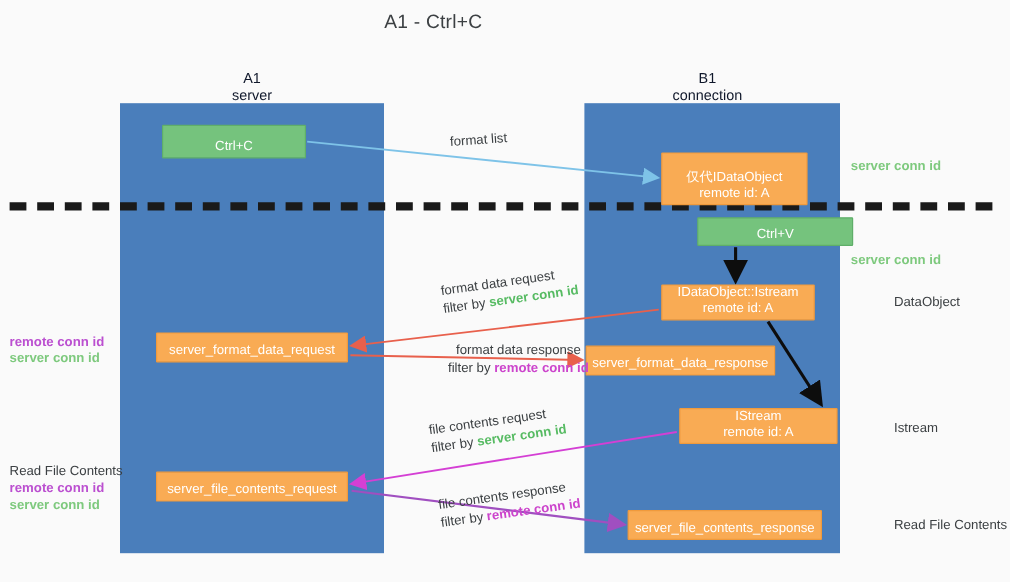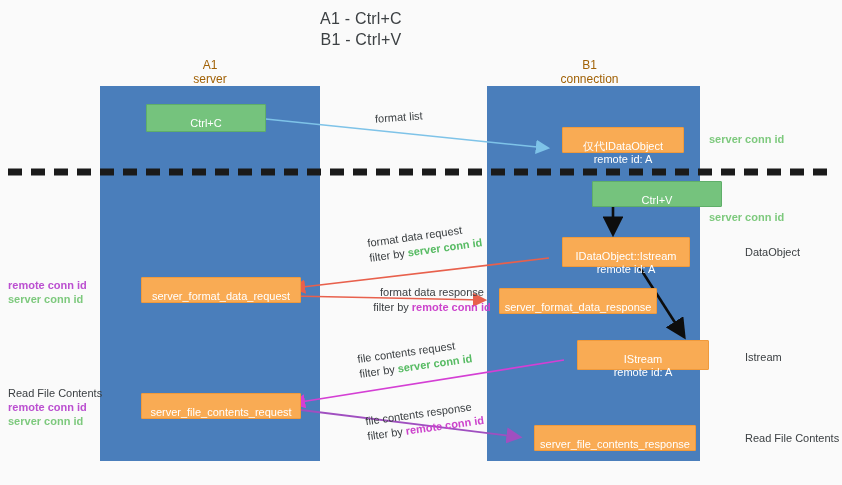--- a/index.html
+++ b/index.html
@@ -43,50 +43,49 @@
   .lane {
     position: absolute;
     background: #4a7ebb;
   }
   .lane.a1 { left: 100px; top: 86px; width: 220px; height: 375px; }
   .lane.b1 { left: 487px; top: 86px; width: 213px; height: 375px; }
 
   .lane-head {
     position: absolute;
     text-align: center;
-    color: #a16207;
+    color: #0f172a;
     font-size: 12px;
     line-height: 14px;
     width: 220px;
   }
   .lane-head.a1 { left: 100px; top: 58px; }
   .lane-head.b1 { left: 483px; top: 58px; width: 213px; }
 
   
   .node {
     position: absolute;
     box-sizing: border-box;
     display: flex;
     flex-direction: column;
     align-items: center;
-    justify-content: flex-start;
+    justify-content: flex-end;
     text-align: center;
     color: #ffffff;
     font-size: 11px;
     line-height: 13px;
     border-radius: 1px;
-    padding: 12px 4px;
-    margin-left: 11px;
+    padding: 2px 4px;
   }
   .node.green { background: #75c37d; border: 1px solid #5fae69; }
   .node.orange { background: #f9ab54; border: 1px solid #f09a3c; }
   .node .l2 { font-size: 11px; line-height: 13px; }
 
   .n-ctrlc   { left: 135px; top: 104px; width: 120px; height: 28px; }
-  .n-idataobj{ left: 551px; top: 127px; width: 122px; height: 20px; }
+  .n-idataobj{ left: 551px; top: 127px; width: 122px; height: 44px; }
   .n-ctrlv   { left: 581px; top: 181px; width: 130px; height: 24px; }
   .n-getdata { left: 551px; top: 237px; width: 128px; height: 30px; }
   .n-sfdreq  { left: 130px; top: 277px; width: 160px; height: 25px; }
   .n-sfdresp { left: 488px; top: 288px; width: 158px; height: 25px; }
   .n-istream { left: 566px; top: 340px; width: 132px; height: 30px; }
   .n-sfcreq  { left: 130px; top: 393px; width: 160px; height: 25px; }
   .n-sfcresp { left: 523px; top: 425px; width: 162px; height: 25px; }
 
   
   .edge-label {
@@ -133,21 +132,20 @@
   .rl-istream    { left: 709px; top: 350px; }
   .rl-writefile  { left: 709px; top: 431px; }
 </style>
 </head>
 <body>
 
 <div id="canvas">
 
   <div class="title-block">
     <div>A1 - Ctrl+C</div>
-    <div>B1 - Ctrl+V</div>
   </div>
 
   <div class="lane a1"></div>
   <div class="lane b1"></div>
 
   <div class="lane-head a1">
     <div>A1</div>
     <div>server</div>
   </div>
   <div class="lane-head b1">

